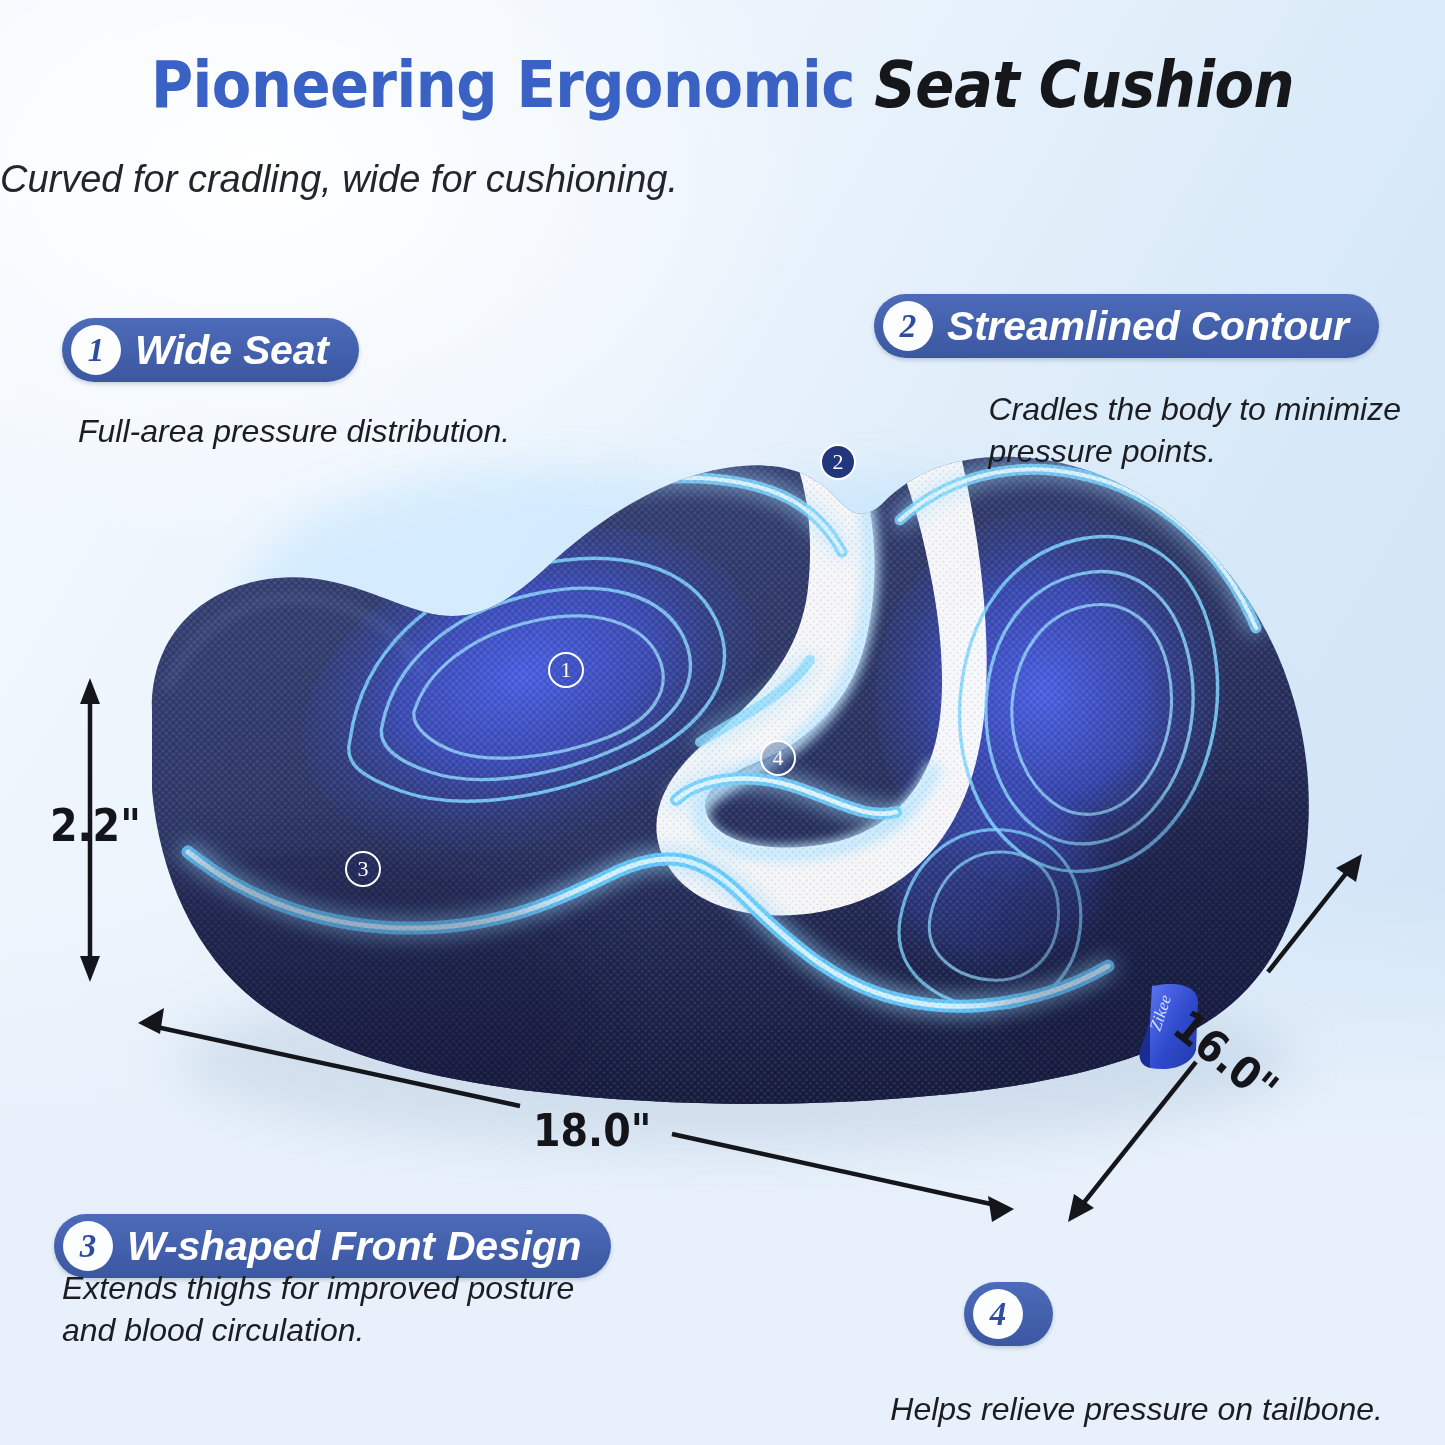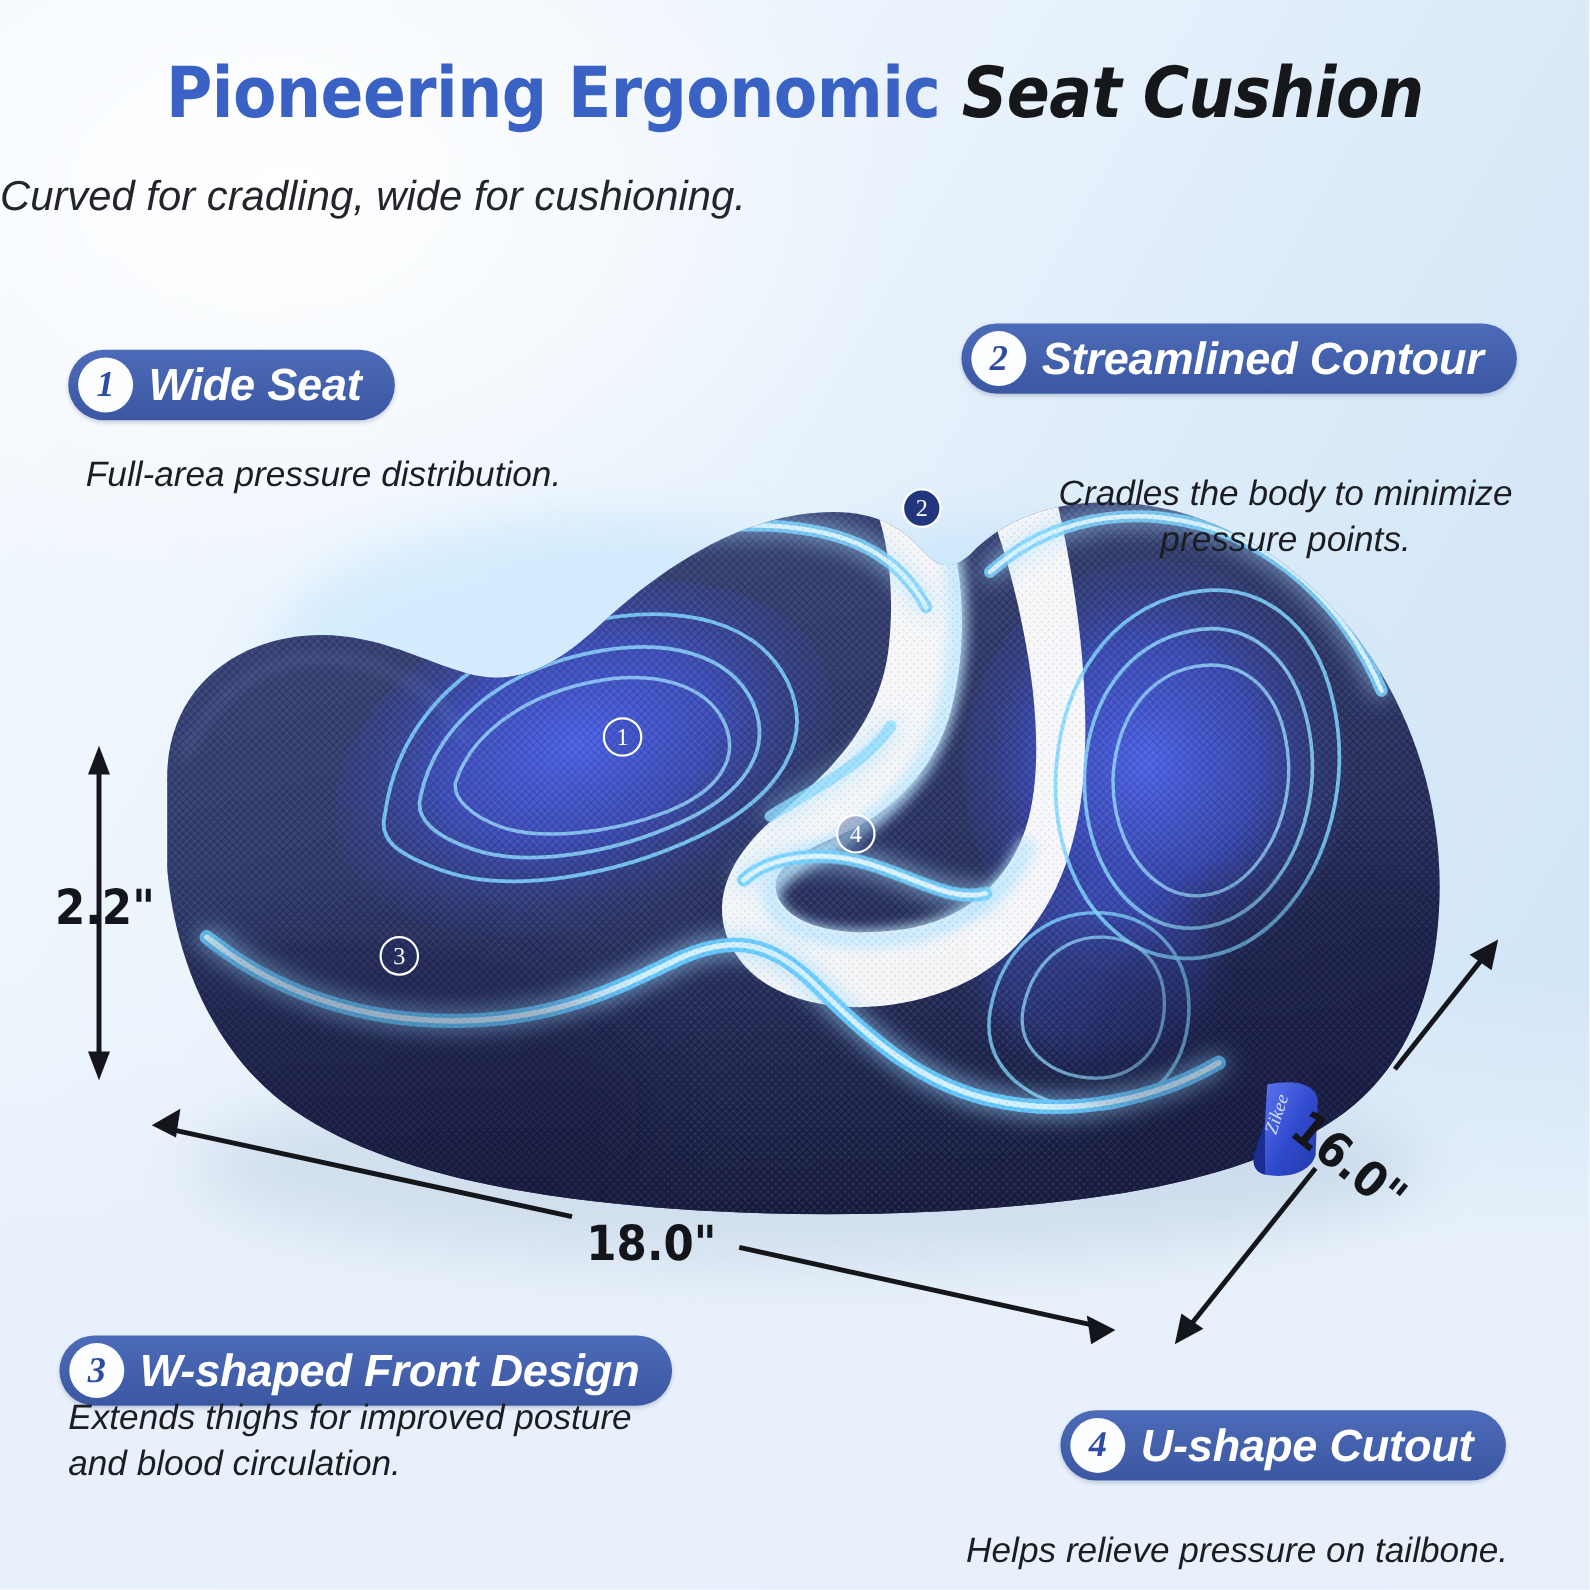--- a/index.html
+++ b/index.html
@@ -60,25 +60,25 @@
   .desc{
     position:absolute;
     font-family:"Liberation Sans", sans-serif;
     font-style:italic;font-size:32px;color:#1c1d22;
     line-height:1.32;white-space:pre-line;
   }
 
   #badge1{top:318px;left:62px;}
   #desc1{top:410px;left:78px;}
   #badge2{top:294px;left:874px;}
-  #desc2{top:388px;right:70px;text-align:center;margin-top:39px;}
+  #desc2{top:388px;right:44px;text-align:left;}
   #badge3{top:1214px;left:54px;}
   #desc3{top:1246px;left:62px;margin-top:21px;}
   #badge4{top:1282px;left:964px;}
-  #desc4{top:1388px;right:74px;text-align:right;}
+  #desc4{top:1388px;right:62px;text-align:right;}
 
   
   #stage{position:absolute;inset:0;}
   #stage svg{position:absolute;inset:0;width:1445px;height:1445px;}
 
   
   .dim{
     position:absolute;
     font-family:"DejaVu Sans Condensed","Liberation Sans", sans-serif;
     font-weight:700;font-size:44px;color:#14151a;white-space:nowrap;
@@ -354,17 +354,16 @@
 
   <div class="badge" id="badge3">
     <div class="num">3</div>
     <div class="btxt">W-shaped Front Design</div>
   </div>
   <div class="desc" id="desc3">Extends thighs for improved posture
 and blood circulation.</div>
 
   <div class="badge" id="badge4">
     <div class="num">4</div>
-    <div class="btxt">U-shape Cutout</div>
   </div>
   <div class="desc" id="desc4">Helps relieve pressure on tailbone.</div>
 
 </div>
 
 </body></html>

